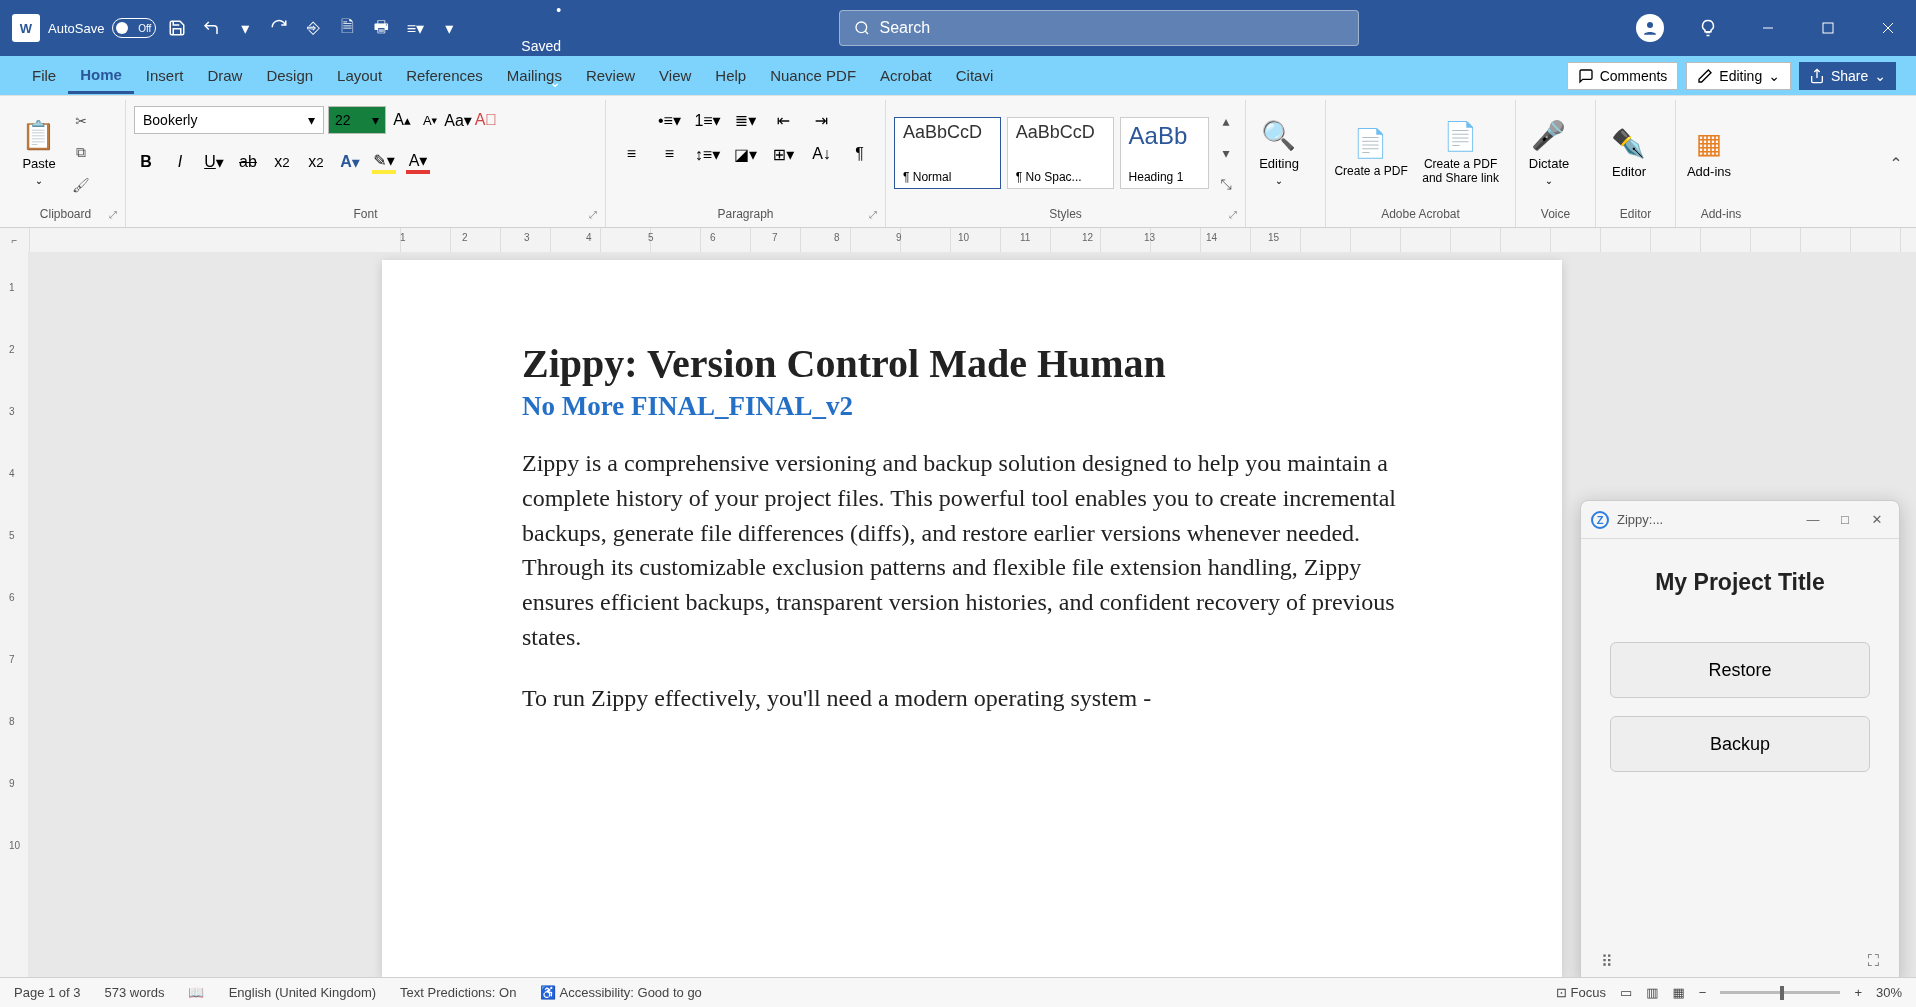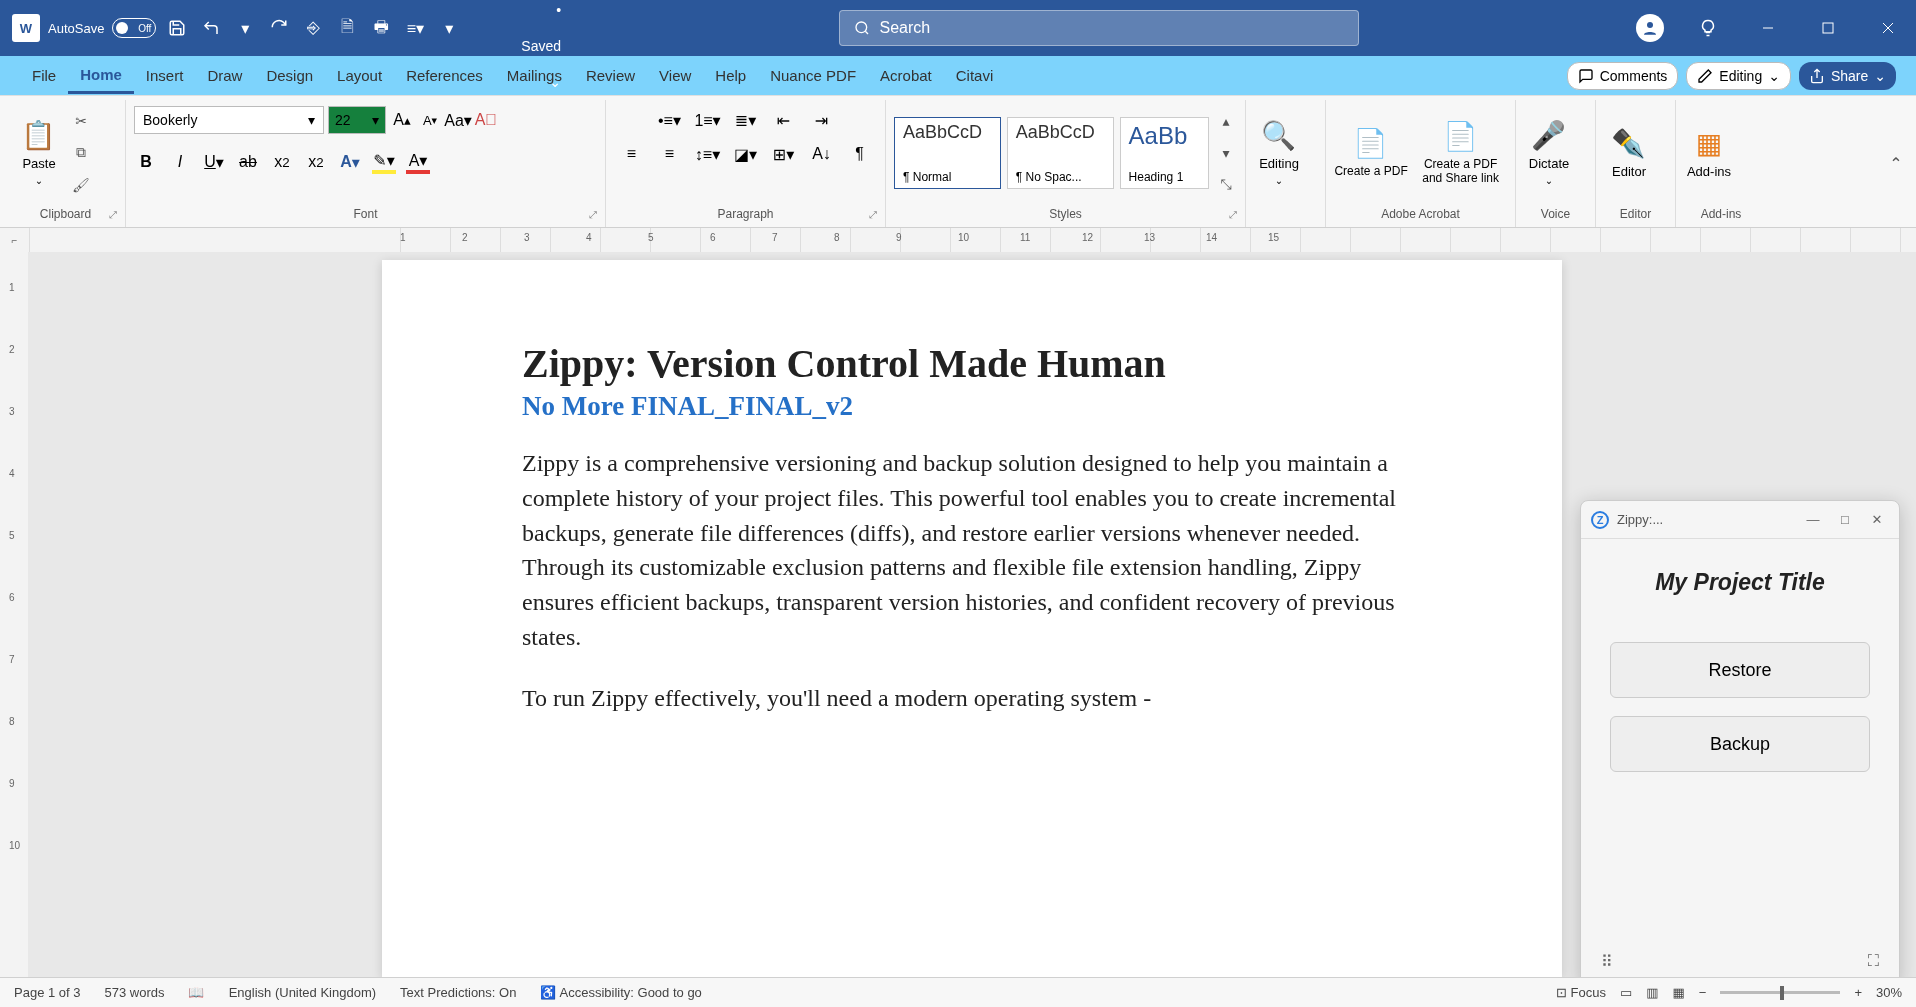--- a/index.html
+++ b/index.html
@@ -16,21 +16,21 @@
 .searchbox { flex: 0 0 auto; margin-left: auto; width: 520px; height: 36px; background: rgba(255,255,255,0.25); border-radius: 4px; display: flex; align-items: center; padding: 0 14px; gap: 10px; color: #fff; border: 1px solid rgba(255,255,255,0.4); }
 .titlebar-right { margin-left: auto; display: flex; align-items: center; gap: 28px; }
 .avatar { width: 28px; height: 28px; border-radius: 50%; background: #fff; display: flex; align-items: center; justify-content: center; color: #2b579a; }
 .win-btn { width: 32px; height: 32px; display: flex; align-items: center; justify-content: center; cursor: pointer; }
 
 
 .ribbon-tabs { height: 40px; background: #7dd3fc; display: flex; align-items: center; padding: 0 20px; border-bottom: 1px solid #e0e0e0; }
 .tab { padding: 8px 12px; font-size: 15px; cursor: pointer; color: #333; }
 .tab.active { border-bottom: 3px solid #2b579a; color: #2b579a; font-weight: 600; }
 .tabs-right { margin-left: auto; display: flex; gap: 8px; }
-.ribbon-btn-out { border: 1px solid #bbb; border-radius: 12px; padding: 5px 10px; font-size: 14px; display: flex; align-items: center; gap: 6px; cursor: pointer; background: #fff; }
+.ribbon-btn-out { border: 1px solid #bbb; border-radius: 0; padding: 5px 10px; font-size: 14px; display: flex; align-items: center; gap: 6px; cursor: pointer; background: #fff; }
 .ribbon-btn-share { background: #2b579a; color: #fff; border: none; }
 
 
 .ribbon { height: 132px; background: #f7f7f7; border-bottom: 1px solid #d0d0d0; display: flex; padding: 4px 6px 0; }
 .group { border-right: 1px solid #ddd; display: flex; flex-direction: column; padding: 2px 8px 2px; }
 .group-body { flex: 1; display: flex; align-items: center; gap: 6px; }
 .group-label { font-size: 12px; color: #555; text-align: center; padding: 4px 0; display: flex; justify-content: center; position: relative; }
 .launcher { position: absolute; right: 0; bottom: 4px; font-size: 10px; color: #777; }
 .big-btn { display: flex; flex-direction: column; align-items: center; justify-content: center; width: 50px; height: 80px; cursor: pointer; font-size: 13px; gap: 4px; }
 .big-btn .ico { font-size: 28px; color: #2b579a; }
@@ -62,21 +62,21 @@
 .doc-p { font-family: Georgia, serif; font-size: 24px; color: #222; line-height: 1.45; margin-bottom: 26px; }
 .doc-h3 { font-family: Georgia, serif; font-size: 25px; font-weight: 700; color: #222; margin-bottom: 16px; }
 
 
 .zippy-pane { position: absolute; right: 16px; top: 500px; width: 320px; height: 485px; background: #f5f5f5; border: 1px solid #ccc; border-radius: 8px; box-shadow: 0 4px 20px rgba(0,0,0,0.2); display: flex; flex-direction: column; }
 .zp-title { height: 38px; display: flex; align-items: center; padding: 0 10px; gap: 8px; font-size: 13px; color: #555; border-bottom: 1px solid #ddd; }
 .zp-title .spacer { flex: 1; }
 .zp-title .wbtn { width: 24px; text-align: center; cursor: pointer; color: #666; }
 .zp-logo { width: 18px; height: 18px; border: 2px solid #2b7de0; border-radius: 50%; color: #2b7de0; font-size: 11px; display: flex; align-items: center; justify-content: center; font-weight: bold; }
 .zp-body { flex: 1; padding: 30px 24px; display: flex; flex-direction: column; align-items: center; gap: 46px; }
-.zp-heading { font-size: 23px; font-weight: 700; color: #222; font-style: italic; }
+.zp-heading { font-size: 23px; font-weight: 700; color: #222; }
 .zp-btn { width: 260px; height: 56px; background: #eee; border: 1px solid #ccc; border-radius: 6px; font-size: 18px; cursor: pointer; display: flex; align-items: center; justify-content: center; }
 .zp-footer { height: 46px; display: flex; align-items: center; justify-content: space-between; padding: 0 20px; color: #666; }
 
 
 .statusbar { position: absolute; bottom: 0; left: 0; right: 0; height: 30px; background: #f7f7f7; border-top: 1px solid #d0d0d0; display: flex; align-items: center; padding: 0 14px; font-size: 13px; color: #444; gap: 24px; }
 .statusbar .right { margin-left: auto; display: flex; align-items: center; gap: 14px; }
 .zoom-slider { width: 120px; height: 3px; background: #bbb; position: relative; }
 .zoom-slider::after { content: ""; position: absolute; left: 50%; top: -5px; width: 4px; height: 14px; background: #666; }
 
 svg { display: block; }

